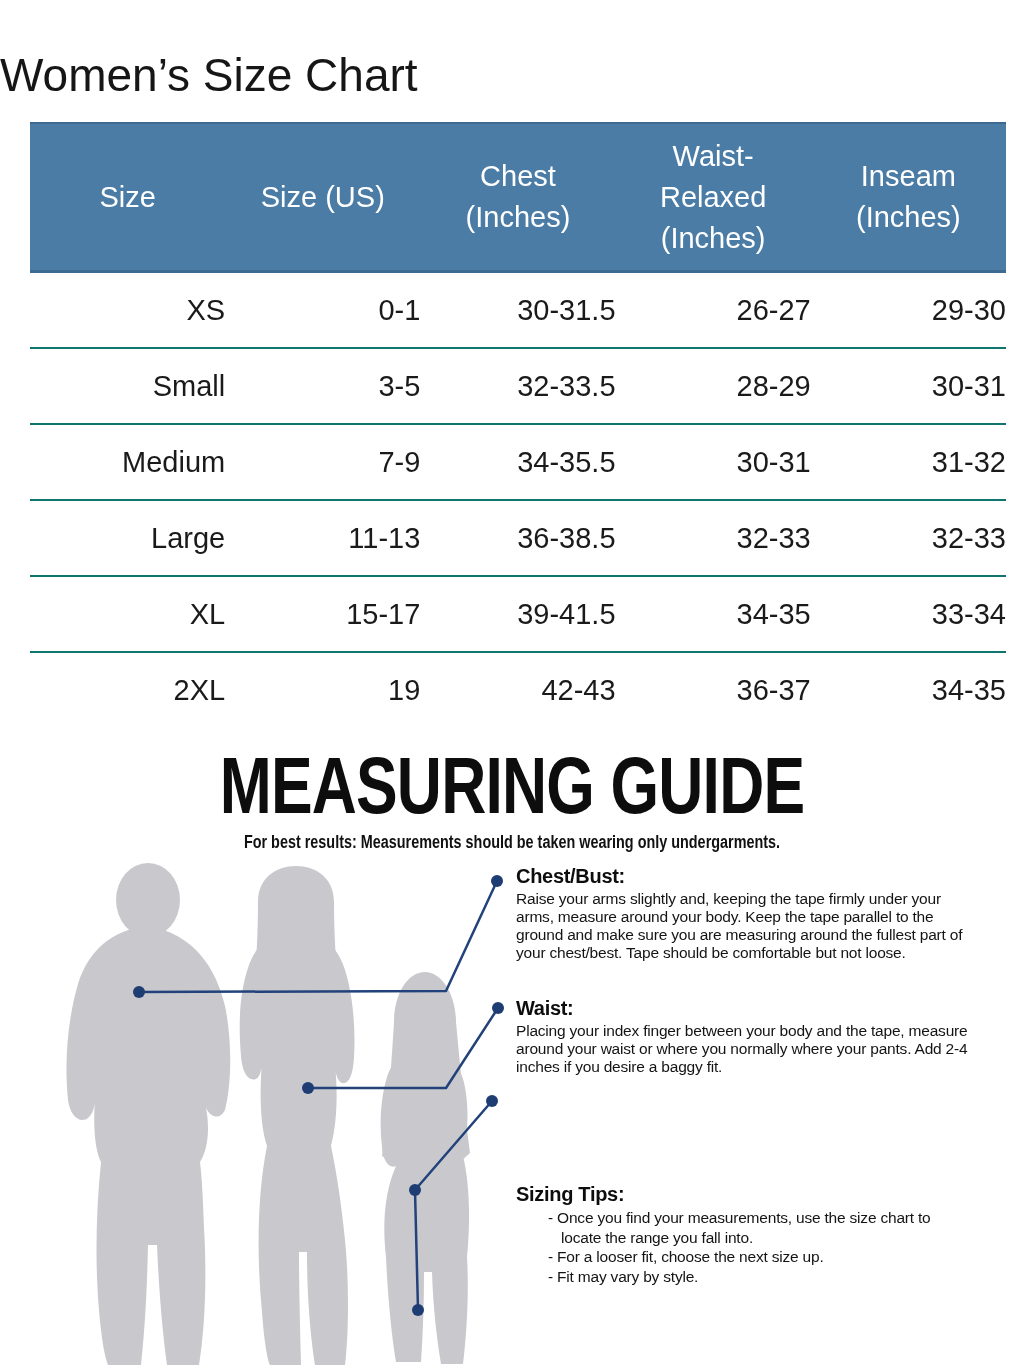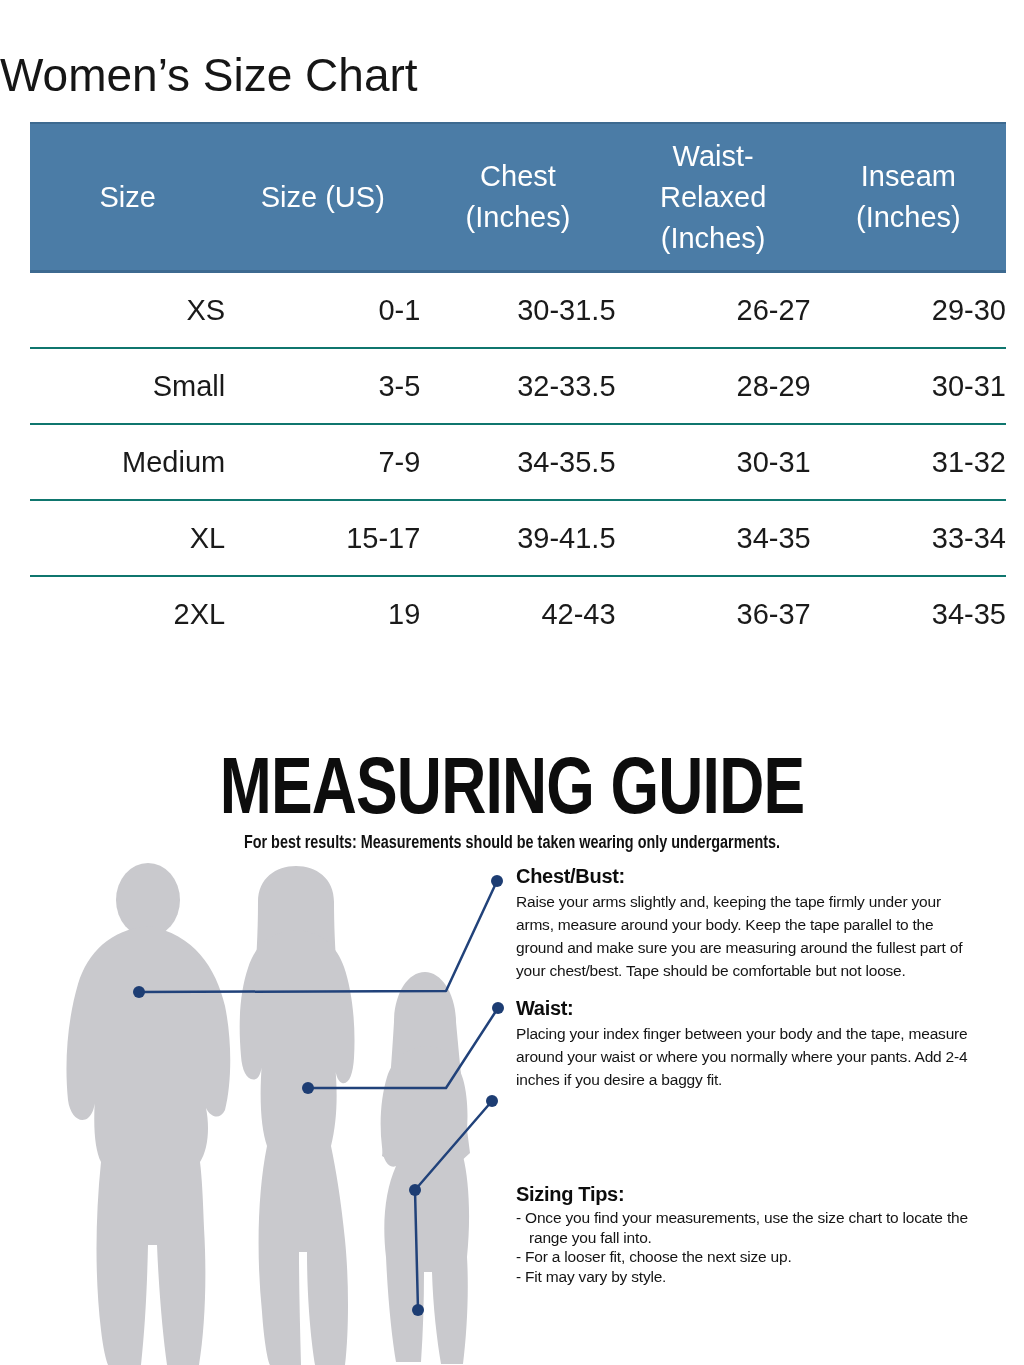--- a/index.html
+++ b/index.html
@@ -48,22 +48,22 @@
   .figure-svg{position:absolute;left:0;top:860px;width:1024px;height:505px;pointer-events:none;}
 
   
   .guide-sections{position:absolute;left:508px;top:0;width:452px;height:1365px;}
   .guide-section{position:absolute;left:8px;width:452px;}
   .sec-0{top:866px;}
   .sec-1{top:998px;}
   .sec-2{top:1090px;}
   .sec-3{top:1184px;}
   .guide-heading{font-size:20px;font-weight:700;line-height:21px;color:#0d0d0d;margin:0 0 3px 0;letter-spacing:-0.3px;}
-  .guide-body{font-size:15.5px;line-height:23px;color:#141414;margin:0;letter-spacing:-0.2px;}
-  .tip-item{font-size:15.5px;line-height:19.5px;color:#141414;padding-left:13px;text-indent:-13px;letter-spacing:-0.2px;}
+  .guide-body{font-size:15.5px;line-height:18px;color:#141414;margin:0;letter-spacing:-0.2px;}
+  .tip-item{font-size:15.5px;line-height:19.5px;color:#141414;padding-left:13px;text-indent:-13px;letter-spacing:-0.2px;margin-left:32px;}
 </style>
 </head>
 <body>
 
 <div class="page">
 
   <div class="page-title">Women’s Size Chart</div>
 
   <div class="table-wrap">
     <table class="size-table">
@@ -97,20 +97,27 @@
             <td>32-33.5</td>
             <td>28-29</td>
             <td>30-31</td>
           </tr>
           <tr>
             <td>Medium</td>
             <td>7-9</td>
             <td>34-35.5</td>
             <td>30-31</td>
             <td>31-32</td>
+          </tr>
+          <tr>
+            <td>Large</td>
+            <td>11-13</td>
+            <td>36-38.5</td>
+            <td>32-33</td>
+            <td>32-33</td>
           </tr>
           <tr>
             <td>XL</td>
             <td>15-17</td>
             <td>39-41.5</td>
             <td>34-35</td>
             <td>33-34</td>
           </tr>
           <tr>
             <td>2XL</td>

